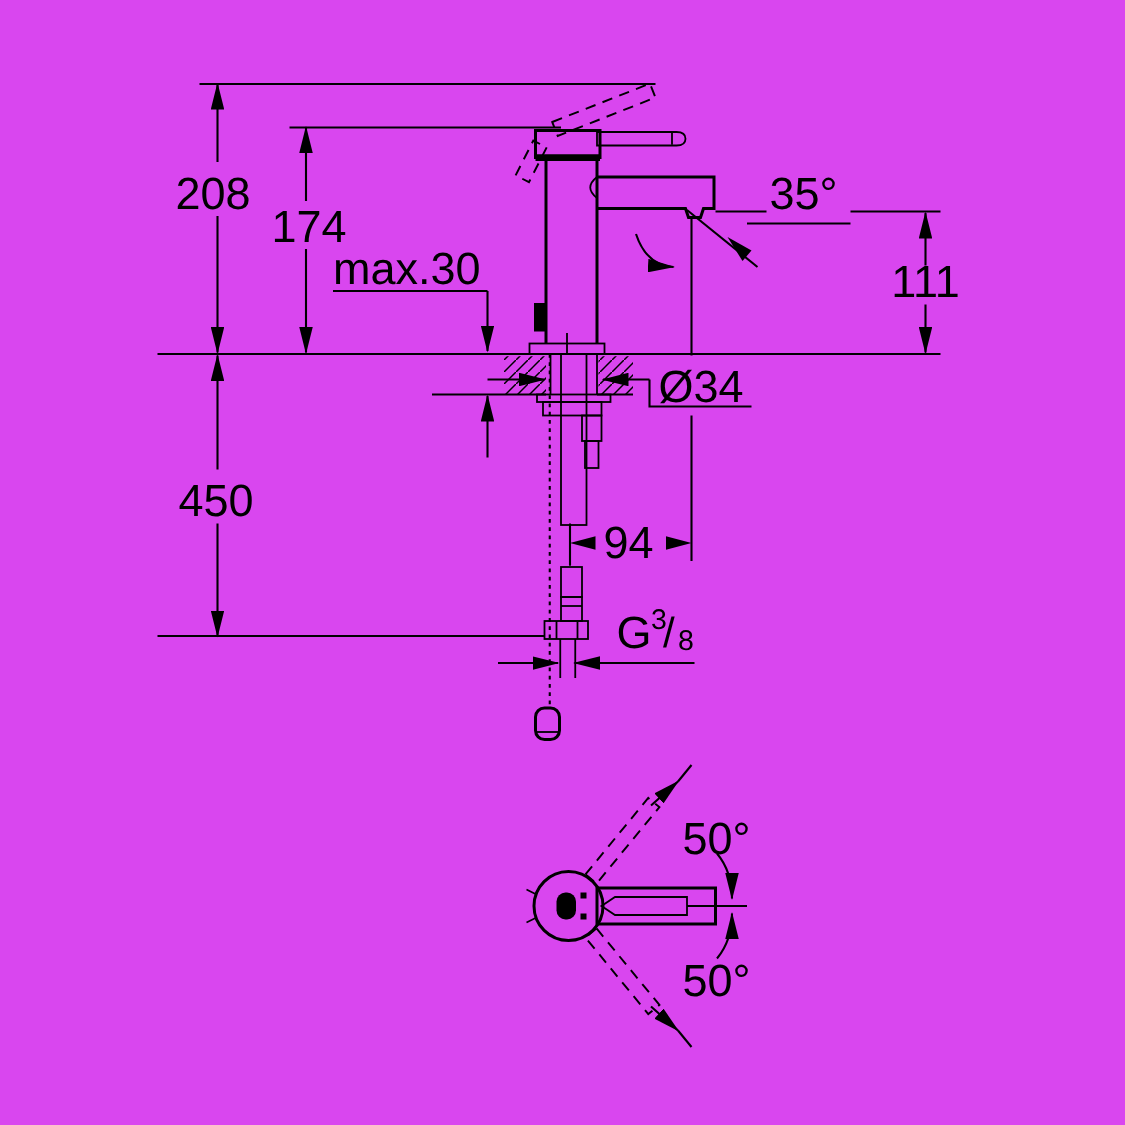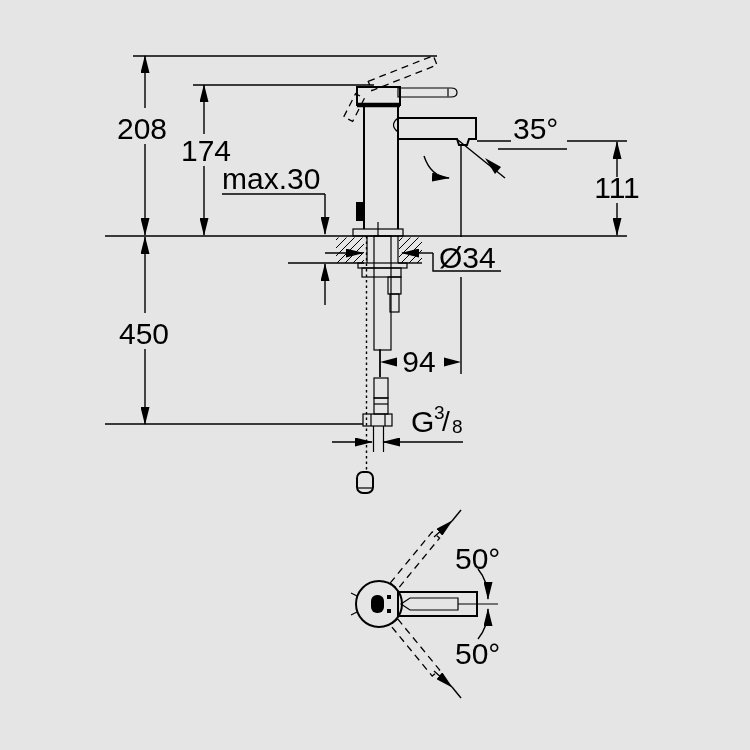--- a/index.html
+++ b/index.html
@@ -1,16 +1,16 @@
 <!DOCTYPE html>
 <html><head>
 <meta charset="utf-8">
 <style>
   html,body{margin:0;padding:0;background:#fff;}
-  .stage{position:relative;width:750px;height:750px;background:#e5e5e5;overflow:hidden;
+  .stage{position:relative;width:750px;height:750px;background:#d946ef;overflow:hidden;
          font-family:"Liberation Sans", sans-serif;}
   svg{position:absolute;left:0;top:0;}
   .ln{stroke:#000;fill:none;stroke-width:1.4;}
   .obj{stroke:#000;fill:none;stroke-width:2;}
   .objthin{stroke:#000;fill:none;stroke-width:1.2;}
   .thick{stroke:#000;fill:none;stroke-width:4.5;}
   .dash{stroke:#000;fill:none;stroke-width:1.3;stroke-dasharray:7 5;}
   .dot{stroke:#000;fill:none;stroke-width:1.4;stroke-dasharray:2.5 3;}
   .arr{fill:#000;stroke:none;}
   .dim{font-family:"Liberation Sans", sans-serif;font-size:30px;fill:#000;}

